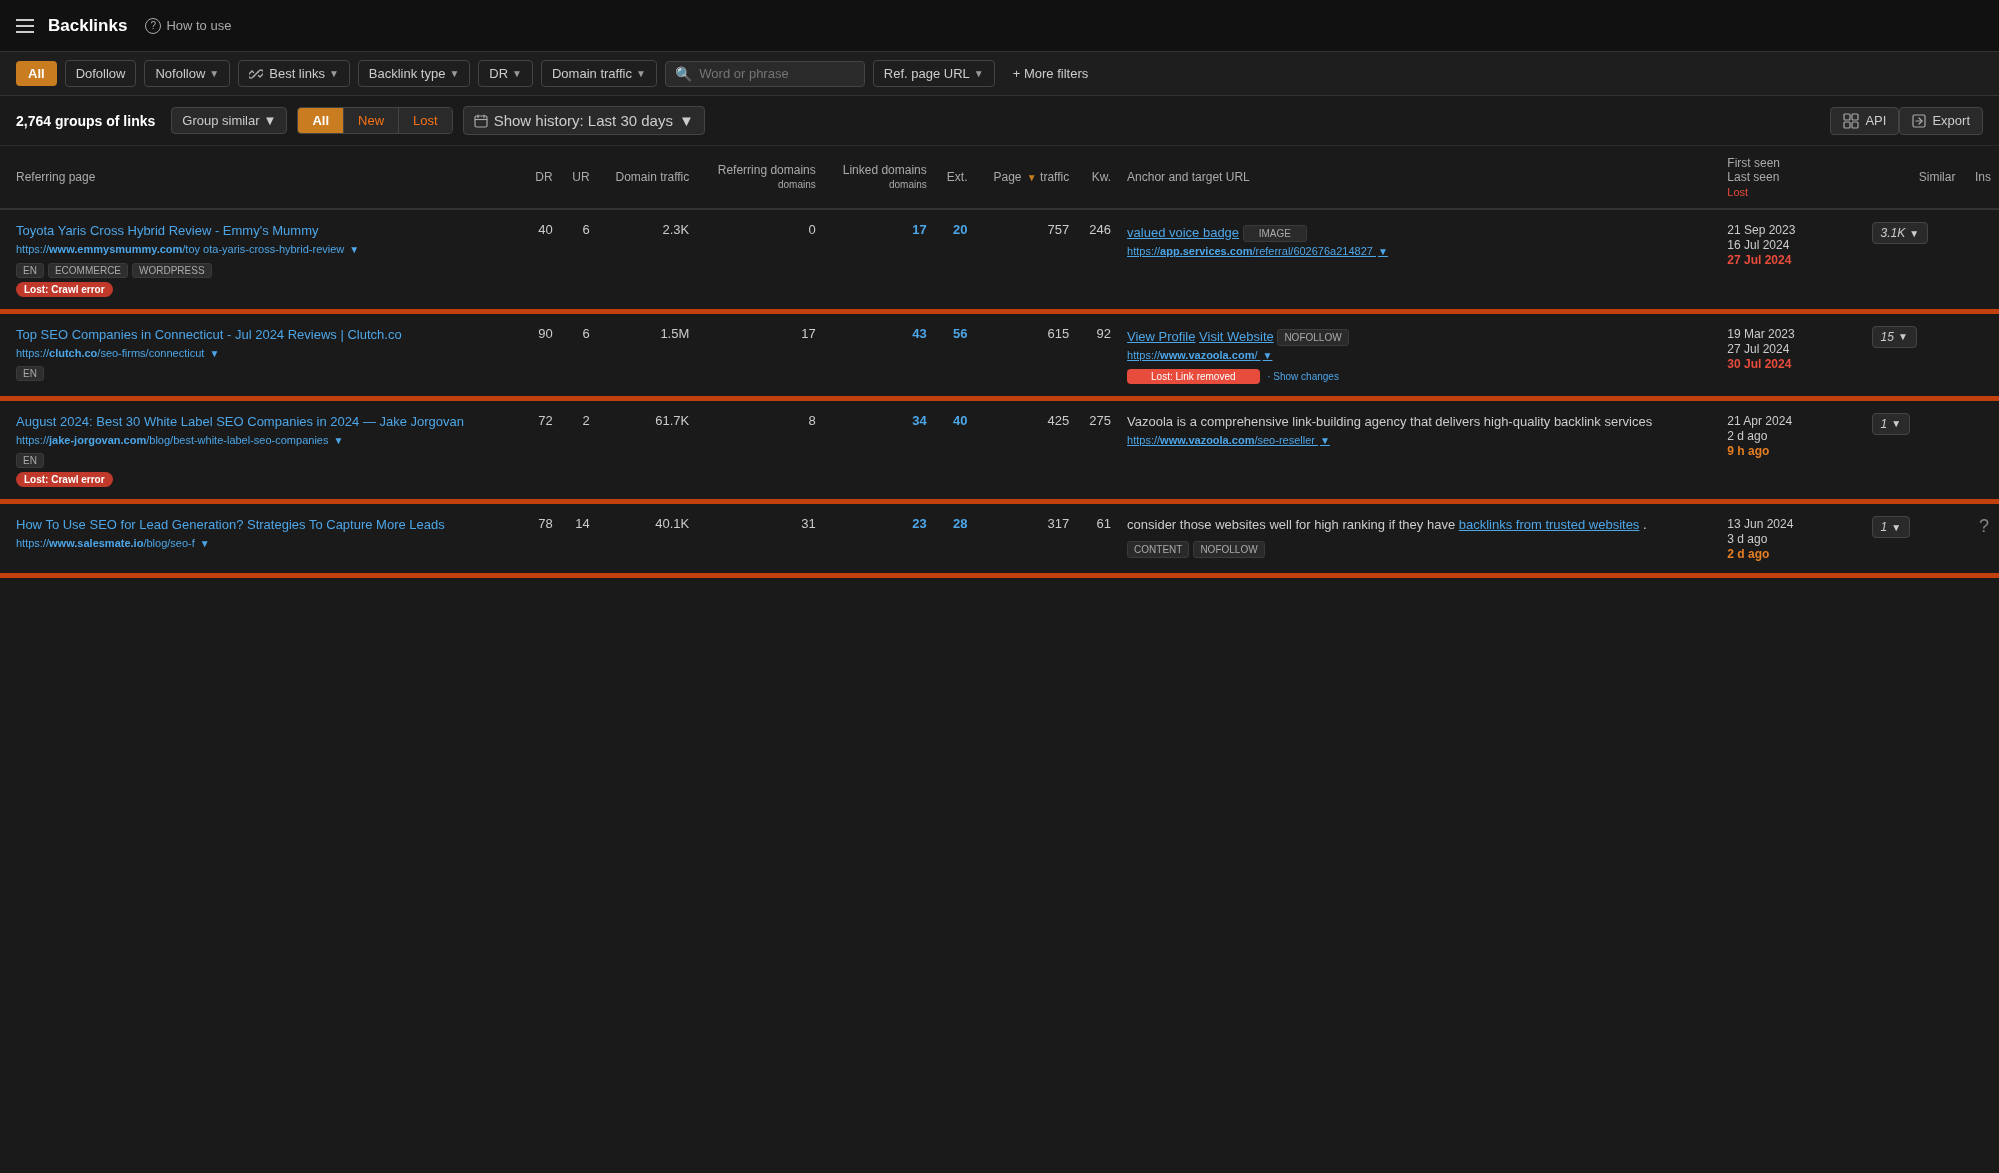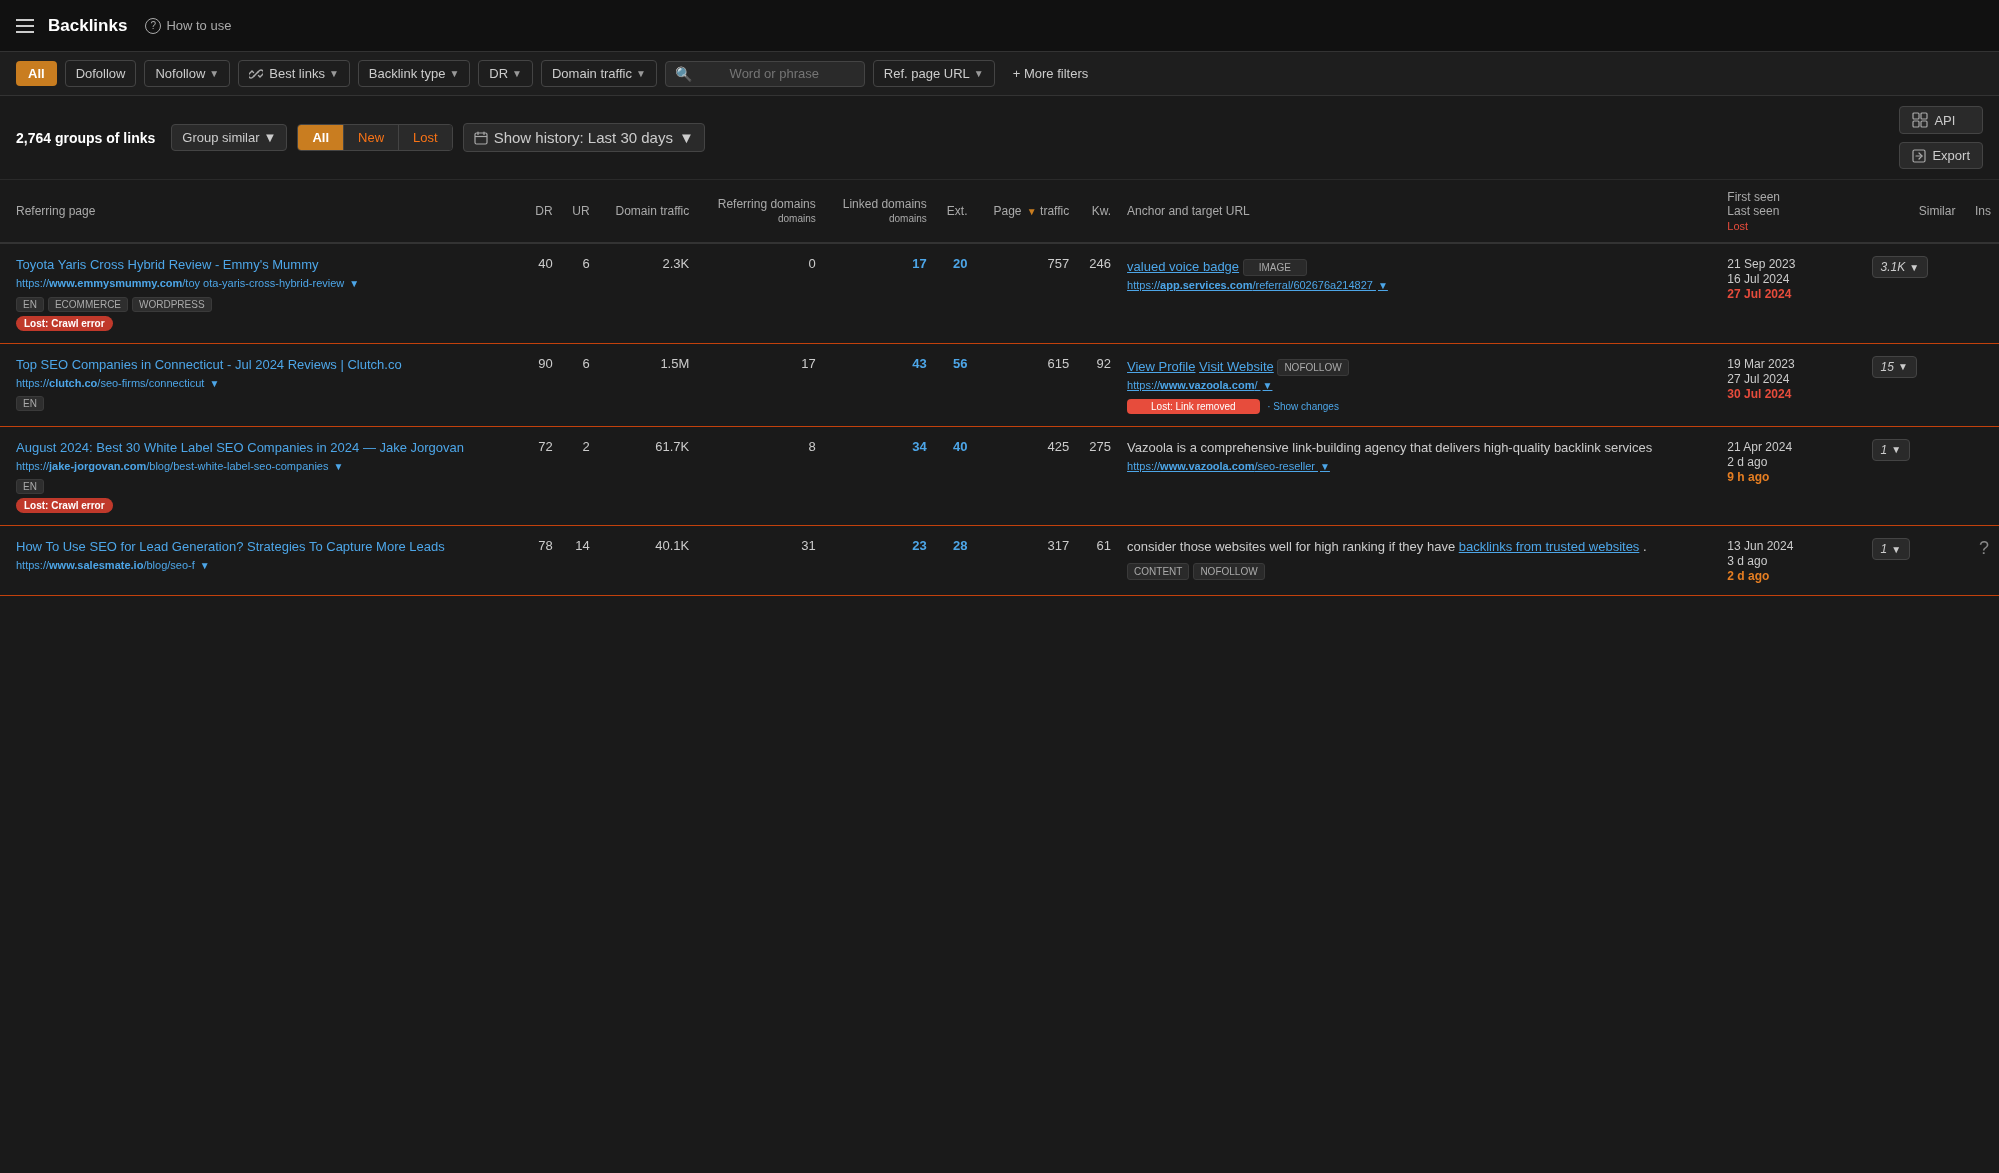--- a/index.html
+++ b/index.html
@@ -52,21 +52,21 @@
     .filter-btn {
       background: transparent; color: #ccc; border: 1px solid #444; border-radius: 4px;
       padding: 5px 10px; cursor: pointer; font-size: 13px; display: flex; align-items: center; gap: 4px;
     }
     .filter-btn .chevron { font-size: 10px; color: #999; }
     .search-box {
       display: flex; align-items: center; background: #2a2a2a; border: 1px solid #444;
       border-radius: 4px; padding: 4px 10px; gap: 6px; min-width: 200px;
     }
     .search-box input {
-      background: transparent; border: none; outline: none; color: #22c55e; font-size: 13px; width: 150px; text-align: center;
+      background: transparent; border: none; outline: none; color: #22c55e; font-size: 13px; width: 150px;
     }
     .search-icon { color: #888; font-size: 14px; }
     .more-filters {
       display: flex; align-items: center; gap: 4px; color: #ccc; font-size: 13px;
       cursor: pointer; padding: 5px 10px; border-radius: 4px;
     }
 
     
     .toolbar {
       display: flex; align-items: center; padding: 10px 16px; gap: 10px;
@@ -117,21 +117,21 @@
       white-space: nowrap;
       border-bottom: 2px solid #333;
     }
     thead th:first-child { text-align: left; padding-left: 16px; }
     thead th.col-anchor { text-align: left; }
     thead th.sortable { cursor: pointer; }
     thead th .sort-arrow { color: #c97d20; margin-left: 2px; font-size: 10px; }
     .lost-label { color: #e74c3c; font-size: 11px; margin-top: 2px; display: block; }
 
     tbody tr {
-      border-bottom: 1px solid #c2410c;
+      border-bottom: 5px solid #c2410c;
       margin-top: 37px;
     }
     td {
       padding: 12px 8px;
       vertical-align: top;
       text-align: right;
       font-size: 13px;
       color: #ccc;
     }
     td:first-child { text-align: left; padding-left: 16px; }
@@ -269,21 +269,21 @@
   <button class="show-history-btn">
     <svg width="14" height="14" viewBox="0 0 14 14" fill="none">
         <rect x="1" y="2" width="12" height="11" rx="1.5" stroke="#aaa" stroke-width="1.2"></rect>
         <line x1="1" y1="5.5" x2="13" y2="5.5" stroke="#aaa" stroke-width="1.2"></line>
         <line x1="4" y1="1" x2="4" y2="3.5" stroke="#aaa" stroke-width="1.2" stroke-linecap="round"></line>
         <line x1="10" y1="1" x2="10" y2="3.5" stroke="#aaa" stroke-width="1.2" stroke-linecap="round"></line>
       </svg>
     <span>Show history: Last 30 days</span>
     <span class="chevron">▼</span>
   </button>
-  <div class="ml-auto" style="display:flex;gap:8px;flex-direction:column;">
+  <div class="ml-auto" style="display:flex;">
     <button class="api-btn">
       <svg width="16" height="16" viewBox="0 0 16 16" fill="none">
           <rect x="1" y="1" width="6" height="6" rx="1" stroke="#aaa" stroke-width="1.2"></rect>
           <rect x="9" y="1" width="6" height="6" rx="1" stroke="#aaa" stroke-width="1.2"></rect>
           <rect x="1" y="9" width="6" height="6" rx="1" stroke="#aaa" stroke-width="1.2"></rect>
           <rect x="9" y="9" width="6" height="6" rx="1" stroke="#aaa" stroke-width="1.2"></rect>
         </svg>
       <span>API</span>
     </button>
     <button class="export-btn">

